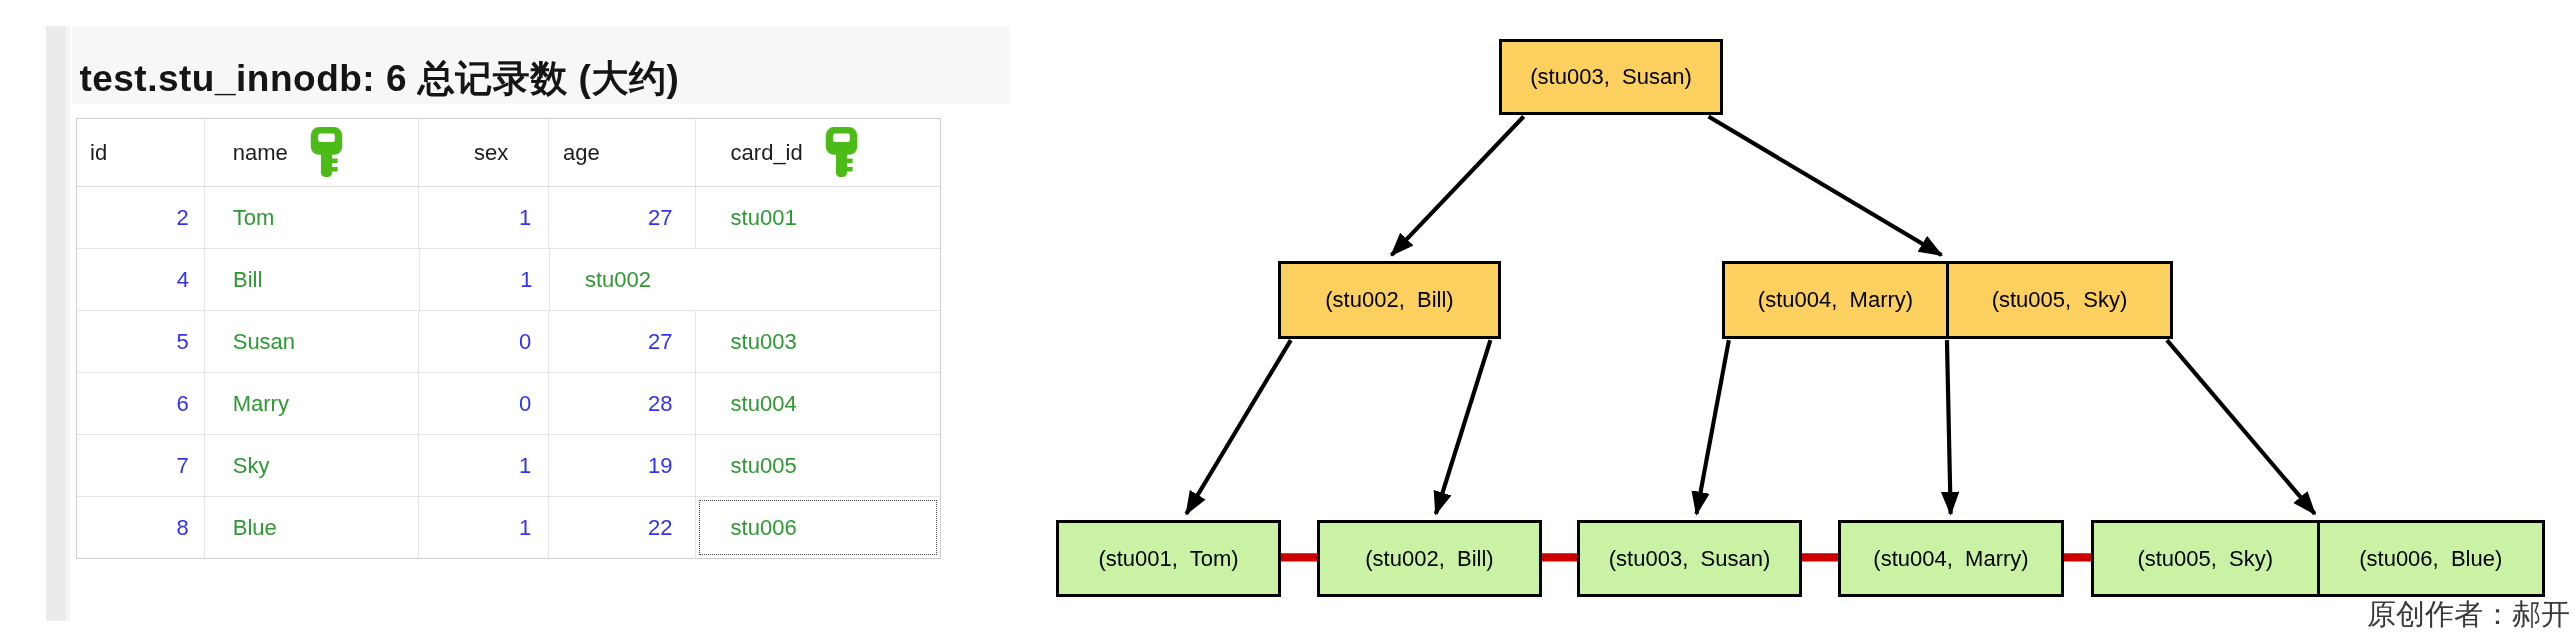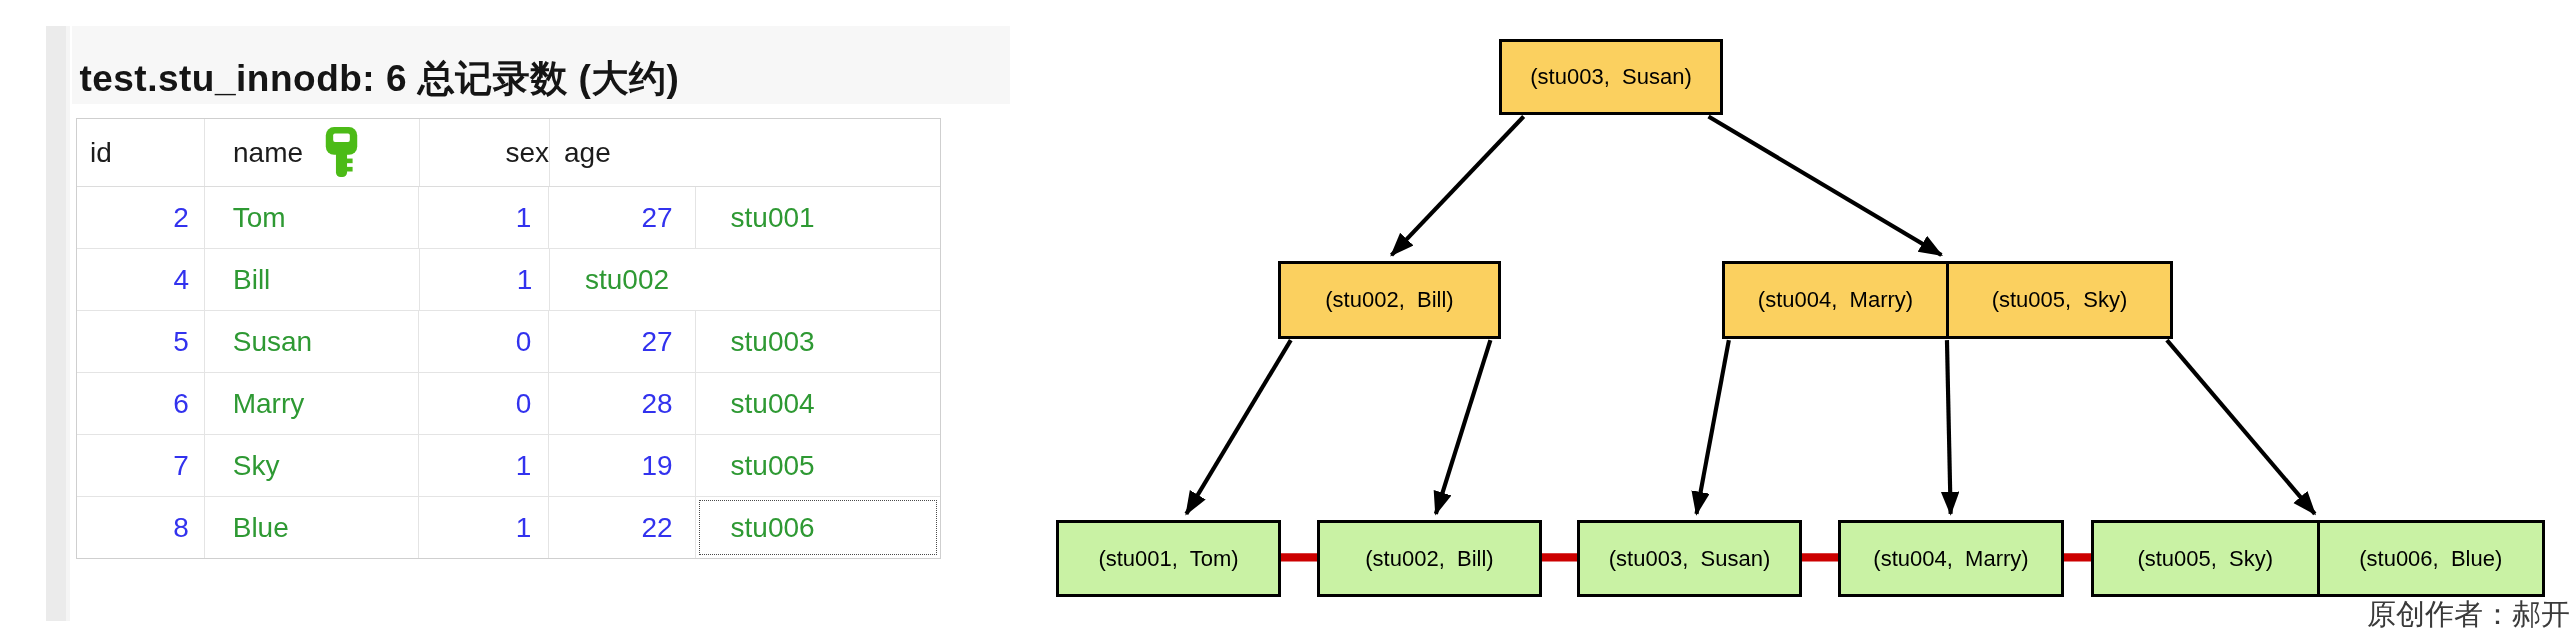--- a/index.html
+++ b/index.html
@@ -15,30 +15,30 @@
   .title-bar{position:absolute;left:72px;top:26px;width:938px;height:78px;
     background:#f7f7f7;display:flex;align-items:center;}
   .title-bar span{font-size:37px;font-weight:600;color:#151515;padding-left:7.4px;letter-spacing:0.5px;margin-top:28px;}
 
   .grid{position:absolute;left:76px;top:118px;width:865px;background:#ffffff;
     border:0.9px solid #cfcfcf;box-sizing:border-box;}
   .g-head{display:flex;height:67px;border-bottom:0.9px solid #dcdcdc;}
   .g-row{display:flex;height:61px;border-bottom:0.9px solid #e4e4e4;}
   .g-row:last-child{border-bottom:none;}
   .gc{box-sizing:border-box;border-right:0.9px solid #e4e4e4;display:flex;align-items:center;
-    font-size:28px;overflow:hidden;position:relative;}
+    font-size:22px;overflow:hidden;position:relative;}
   .gc:last-child{border-right:none;}
   .c-id  {width:128px;justify-content:flex-end;padding-right:15px;}
   .c-name{width:215px;padding-left:28px;}
   .c-sex {width:130px;justify-content:flex-end;padding-right:16.6px;}
   .c-age {width:147px;justify-content:flex-end;padding-right:22px;}
   .c-card{width:245px;padding-left:35px;}
   .g-head .gc{color:#1c1c1c;}
   .g-head .c-id  {justify-content:flex-start;padding-left:13px;padding-right:0;}
-  .g-head .c-sex {justify-content:flex-end;padding-left:15px;padding-right:0;}
+  .g-head .c-sex {justify-content:center;padding-left:15px;padding-right:0;}
   .g-head .c-age {justify-content:flex-start;padding-left:14px;padding-right:0;}
   .val-num {color:#3232ee;}
   .val-green{color:#2e9933;}
   .key-ico{width:37px;height:52px;margin-left:20.3px;flex:0 0 auto;}
   .sel{outline:1.8px dotted #4a4a4a;outline-offset:-4.6px;}
 
   
   .edges{position:absolute;left:0;top:0;width:2576px;height:634px;pointer-events:none;}
   .node{position:absolute;box-sizing:border-box;border:3.7px solid #000;
     display:flex;align-items:center;justify-content:center;
@@ -76,20 +76,30 @@
             <rect x="24" y="34" width="8" height="5" fill="#4cbb17"></rect>
             <rect x="24" y="43" width="8" height="5" fill="#4cbb17"></rect>
             <rect x="11" y="7" width="18" height="9" rx="2" fill="#ffffff"></rect>
           </svg>
         </div>
         <div class="gc c-sex">
           <span>sex</span>
         </div>
         <div class="gc c-age">
           <span>age</span>
+        </div>
+        <div class="gc c-card">
+          <span>card_id</span>
+          <svg class="key-ico" viewBox="0 0 40 56">
+            <rect x="3" y="0" width="34" height="30" rx="9" fill="#4cbb17"></rect>
+            <rect x="14" y="24" width="12" height="30" rx="5" fill="#4cbb17"></rect>
+            <rect x="24" y="34" width="8" height="5" fill="#4cbb17"></rect>
+            <rect x="24" y="43" width="8" height="5" fill="#4cbb17"></rect>
+            <rect x="11" y="7" width="18" height="9" rx="2" fill="#ffffff"></rect>
+          </svg>
         </div>
       </div>
 
       <div class="g-row">
         <div class="gc c-id val-num">2</div>
         <div class="gc c-name val-green">Tom</div>
         <div class="gc c-sex val-num">1</div>
         <div class="gc c-age val-num">27</div>
         <div class="gc c-card val-green">stu001</div>
       </div>

